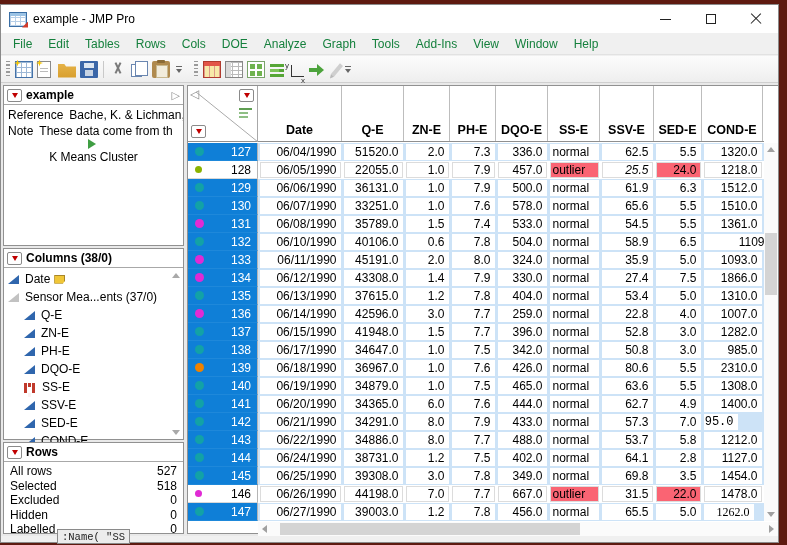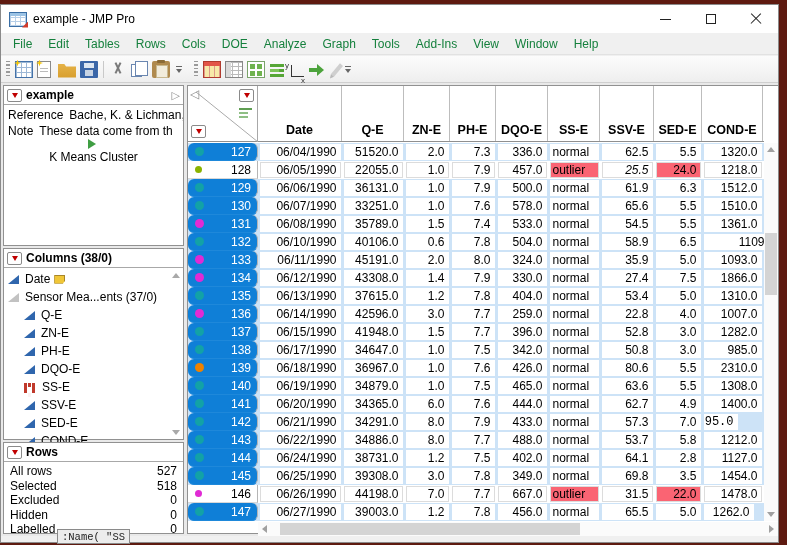--- a/index.html
+++ b/index.html
@@ -145,21 +145,21 @@
   .hdr-row { position:absolute; left:70px; top:0; right:14px; height:56px; display:flex; overflow:hidden;
     border-bottom:1px solid #8f8f8f; background:#fff; }
   .hcell { display:flex; align-items:flex-end; justify-content:center; font-size:12.5px; font-weight:bold;
     border-right:1px solid #bdbdbd; padding-bottom:4px; flex:none; }
   .rows-area { position:absolute; left:0; top:57px; right:14px; height:378px; overflow:hidden; }
   .trow { display:flex; height:18px; }
   .trow.sel { background:#cde3f7; }
   .trow.uns { background:#ffffff; }
   .rowhdr { width:70px; flex:none; display:flex; align-items:center; position:relative;
     border-right:1px solid #b5b5b5; }
-  .sel .rowhdr { background:#0f7fd7; border-bottom:1px solid #1e88da;border-radius:6px; }
+  .sel .rowhdr { background:#0f7fd7; border-bottom:1px solid #1e88da; }
   .uns .rowhdr { background:#ffffff; border-bottom:1px solid #d8d8d8; }
   .rowdot { border-radius:50%; margin-left:7px; }
   .sel .rowdot { width:9px; height:9px; }
   .uns .rowdot { width:7px; height:7px; }
   .rownum { margin-left:auto; padding-right:6px; font-size:12px; }
   .sel .rownum { color:#fff; }
   .uns .rownum { color:#000; }
   .tcell { flex:none; height:18px; padding:1px 1.5px; }
   .cellbox { width:100%; height:100%; background:#fff; font-size:12px; display:flex; align-items:center; overflow:hidden; }
   .uns .cellbox { box-shadow:0 0 0 1px #dcdcdc inset; }
@@ -1062,21 +1062,21 @@
             </div>
             <div class="tcell al-l" style="width: 52px;">
               <div class="cellbox">normal</div>
             </div>
             <div class="tcell al-r" style="width: 54px;">
               <div class="cellbox">65.5</div>
             </div>
             <div class="tcell al-r" style="width: 48px;">
               <div class="cellbox">5.0</div>
             </div>
-            <div class="tcell al-r" style="width: 53px;">
+            <div class="tcell al-r" style="width: 53px; font-family: Liberation Serif, serif;">
               <div class="cellbox">1262.0</div>
             </div>
           </div>
         </div>
       <div class="vscroll">
         <div class="vs-up"></div>
         <div class="vs-thumb"></div>
         <div class="vs-dn"></div>
       </div>
       <div class="hscroll">

